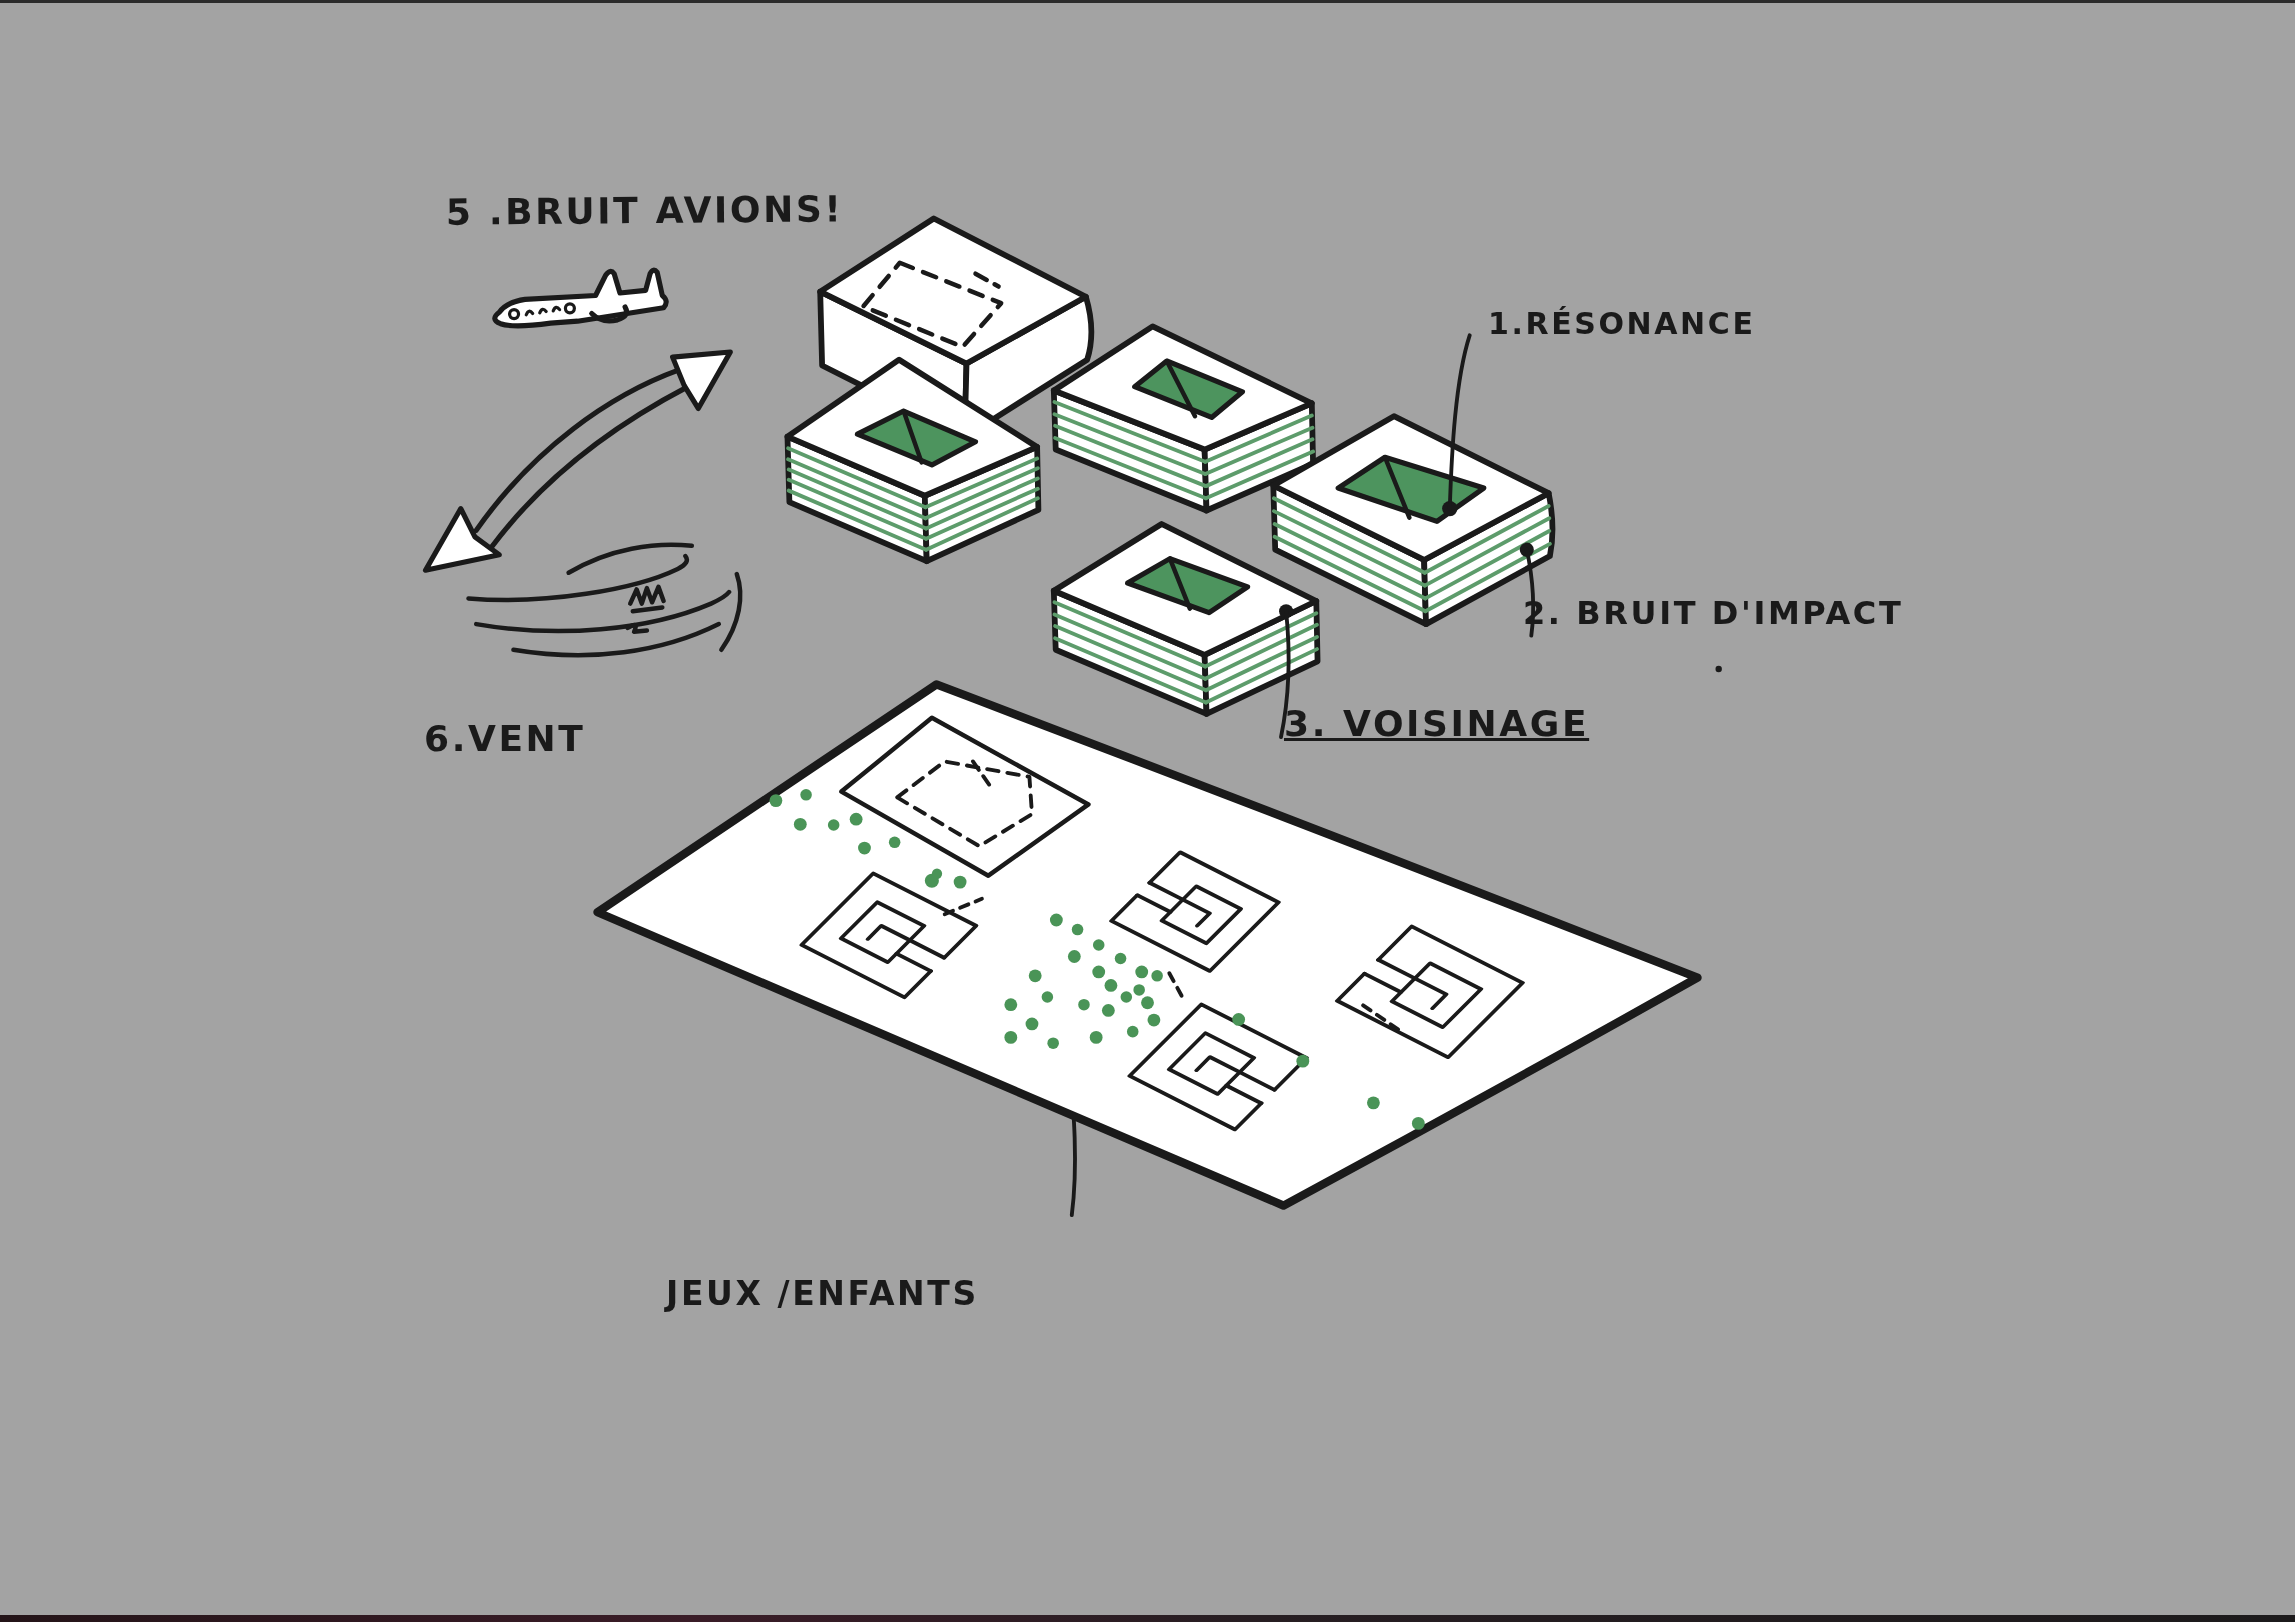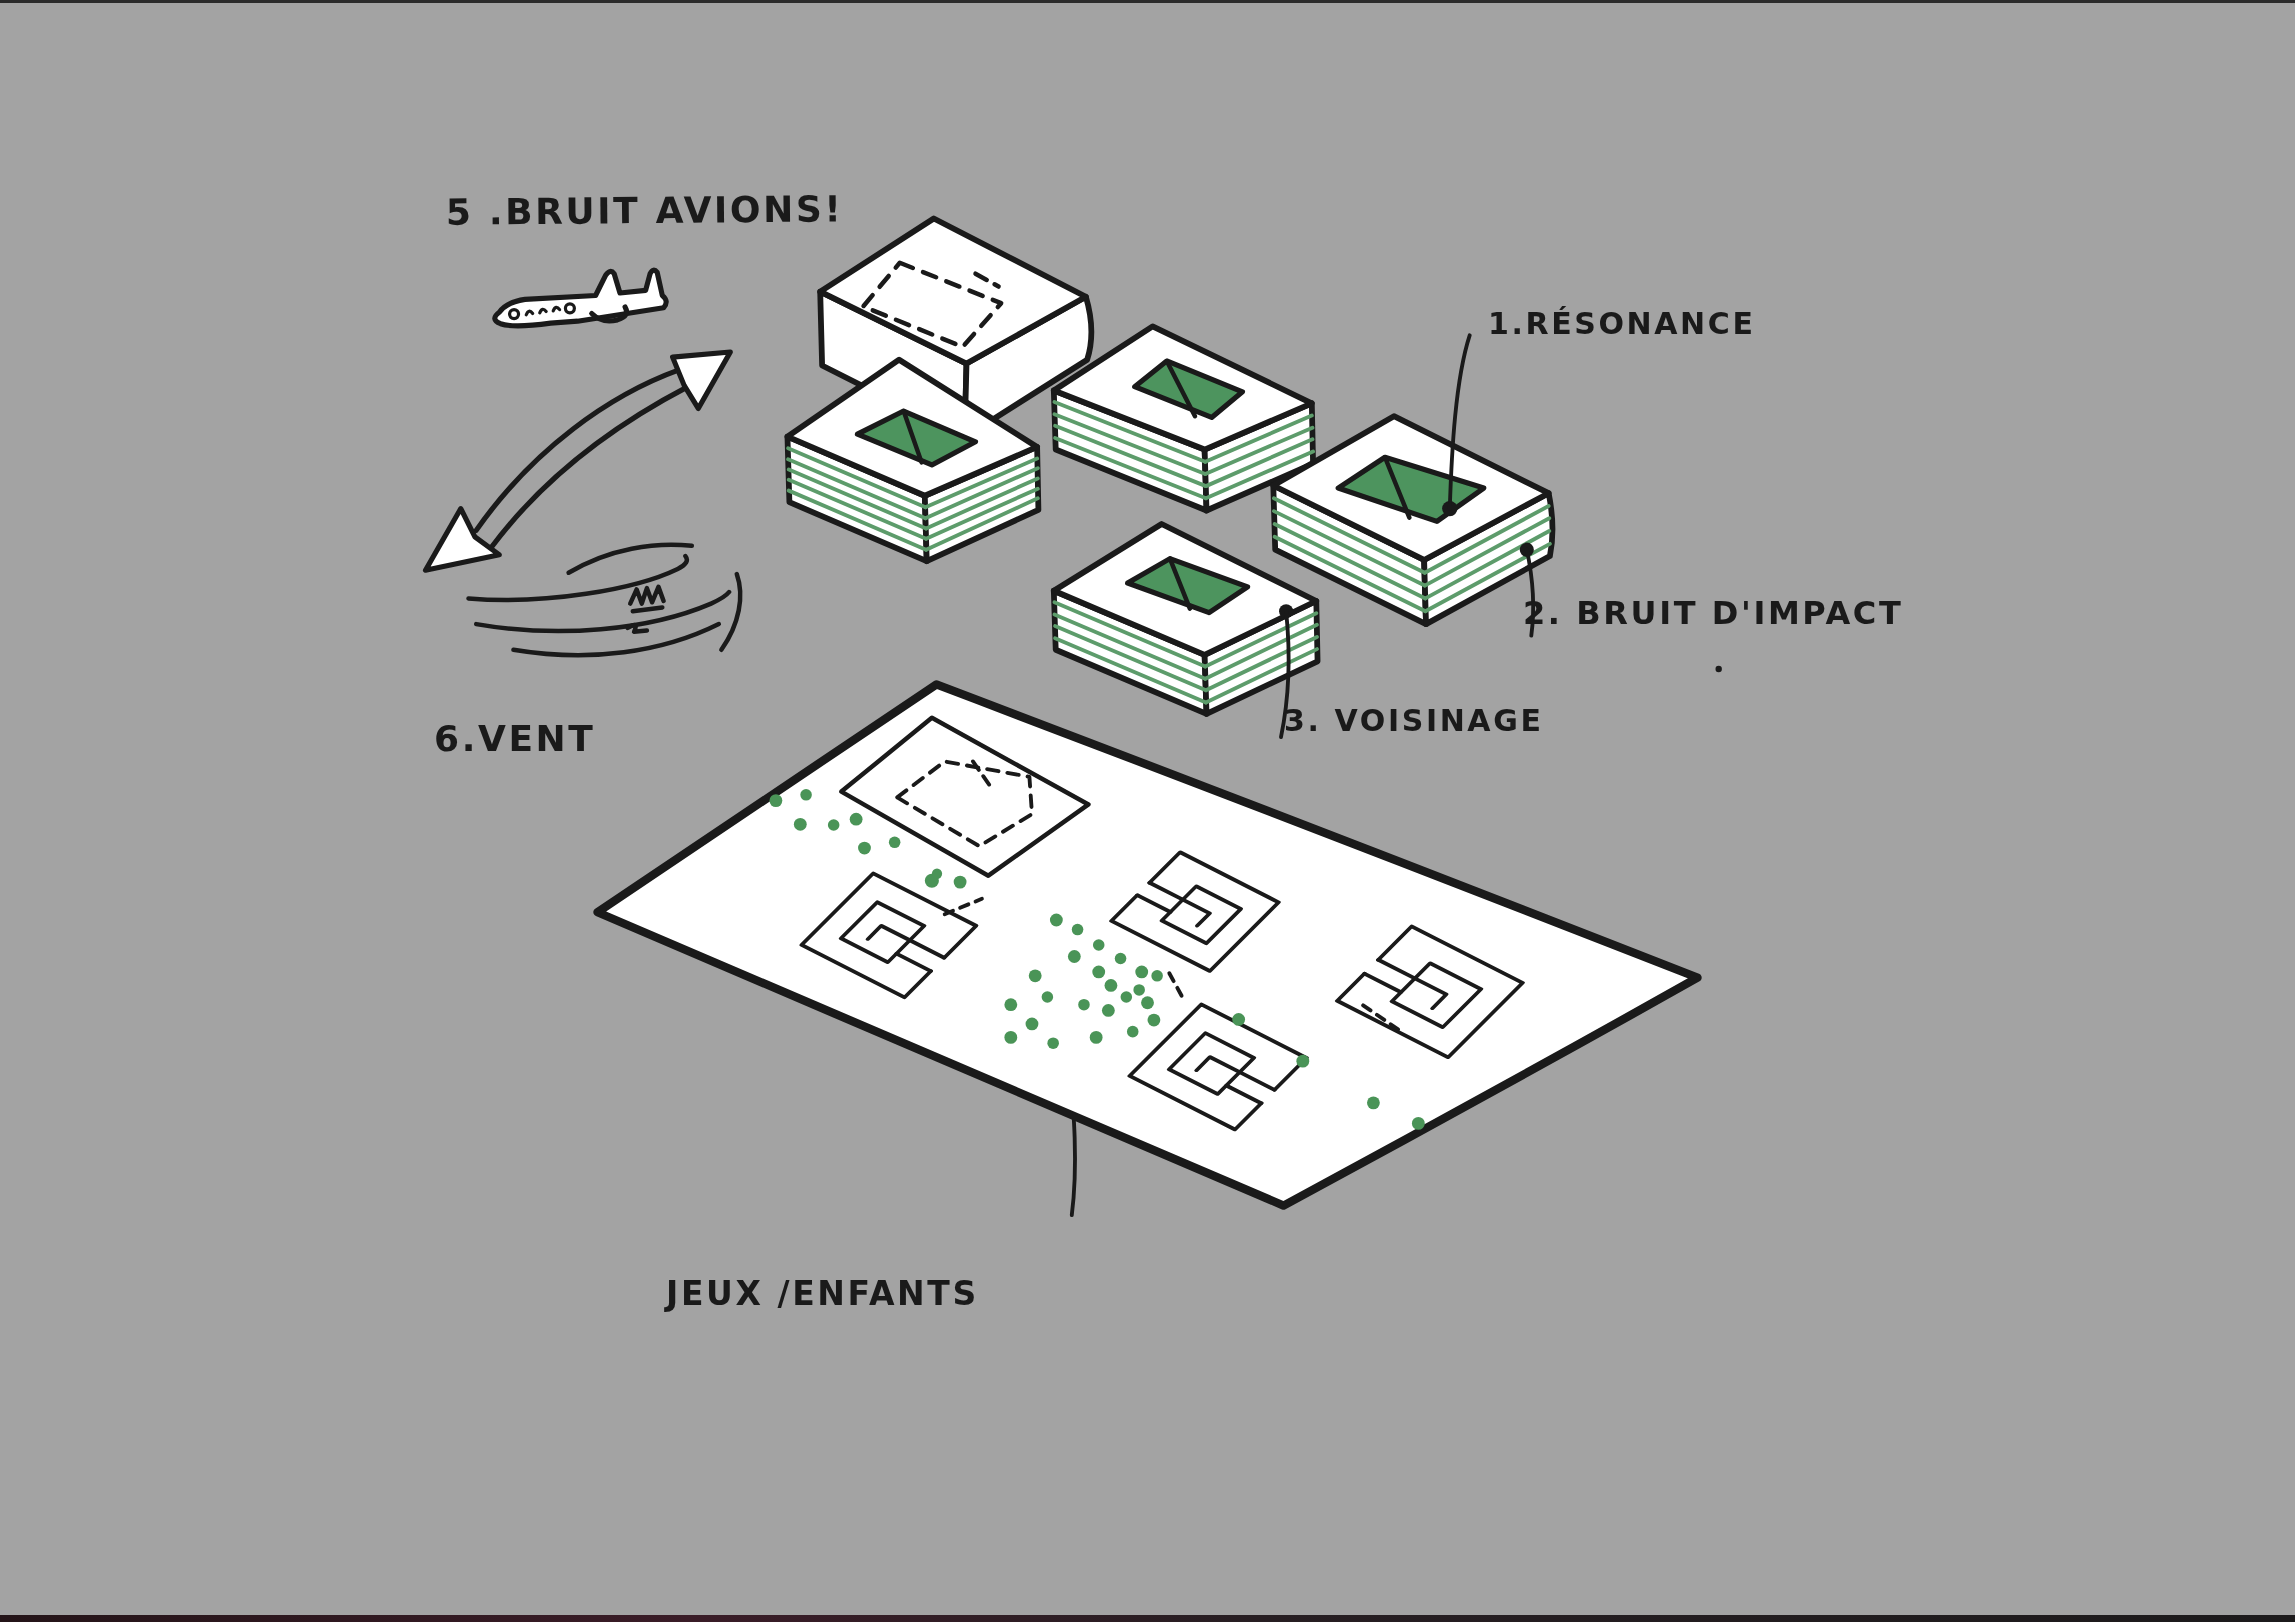--- a/index.html
+++ b/index.html
@@ -13,24 +13,24 @@
   svg.sketch{position:absolute;left:0;top:0;}
   .lbl{
     position:absolute;
     color:#1a1a1a;
     font-weight:600;
     letter-spacing:2.6px;
     white-space:nowrap;
     line-height:1.1;
   }
   .lbl-5{left:446px;top:191px;font-size:36px;transform:rotate(-0.5deg);}
-  .lbl-6{left:434px;top:719px;font-size:36px;}
+  .lbl-6{left:424px;top:719px;font-size:36px;}
   .lbl-1{left:1488px;top:307px;font-size:30px;}
   .lbl-2{left:1523px;top:596px;font-size:32px;}
-  .lbl-3{left:1284px;top:704px;font-size:30px;}
+  .lbl-3{left:1284px;top:704px;font-size:36px;text-decoration:underline;}
   .lbl-4a{left:611px;top:1175px;font-size:32px;}
   .lbl-4b{left:666px;top:1276px;font-size:33px;}
   .top-edge{position:absolute;left:0;top:0;width:2295px;height:3.2px;background:#2b2b2b;}
   .bottom-bar{
     position:absolute;left:0;top:1615px;width:2295px;height:7.7px;
     background:linear-gradient(90deg,#241418 0%,#3a1c27 30%,#271e22 55%,#1c1a1b 100%);
   }
 </style>
 </head>
 <body>

